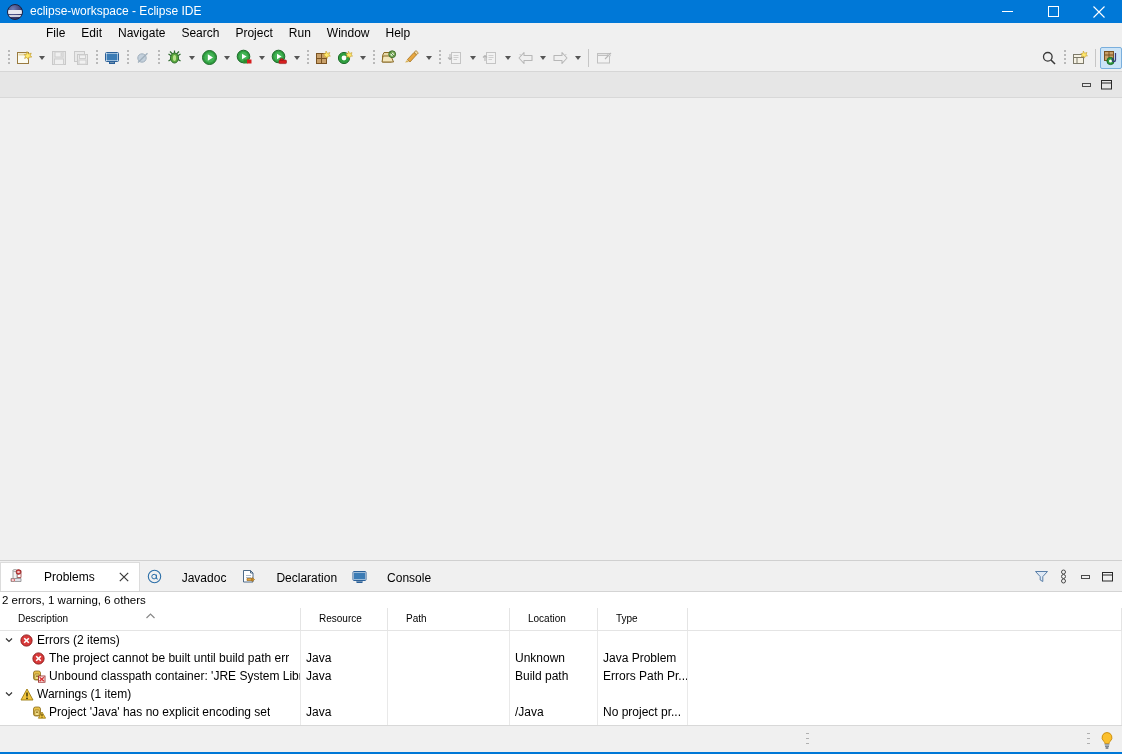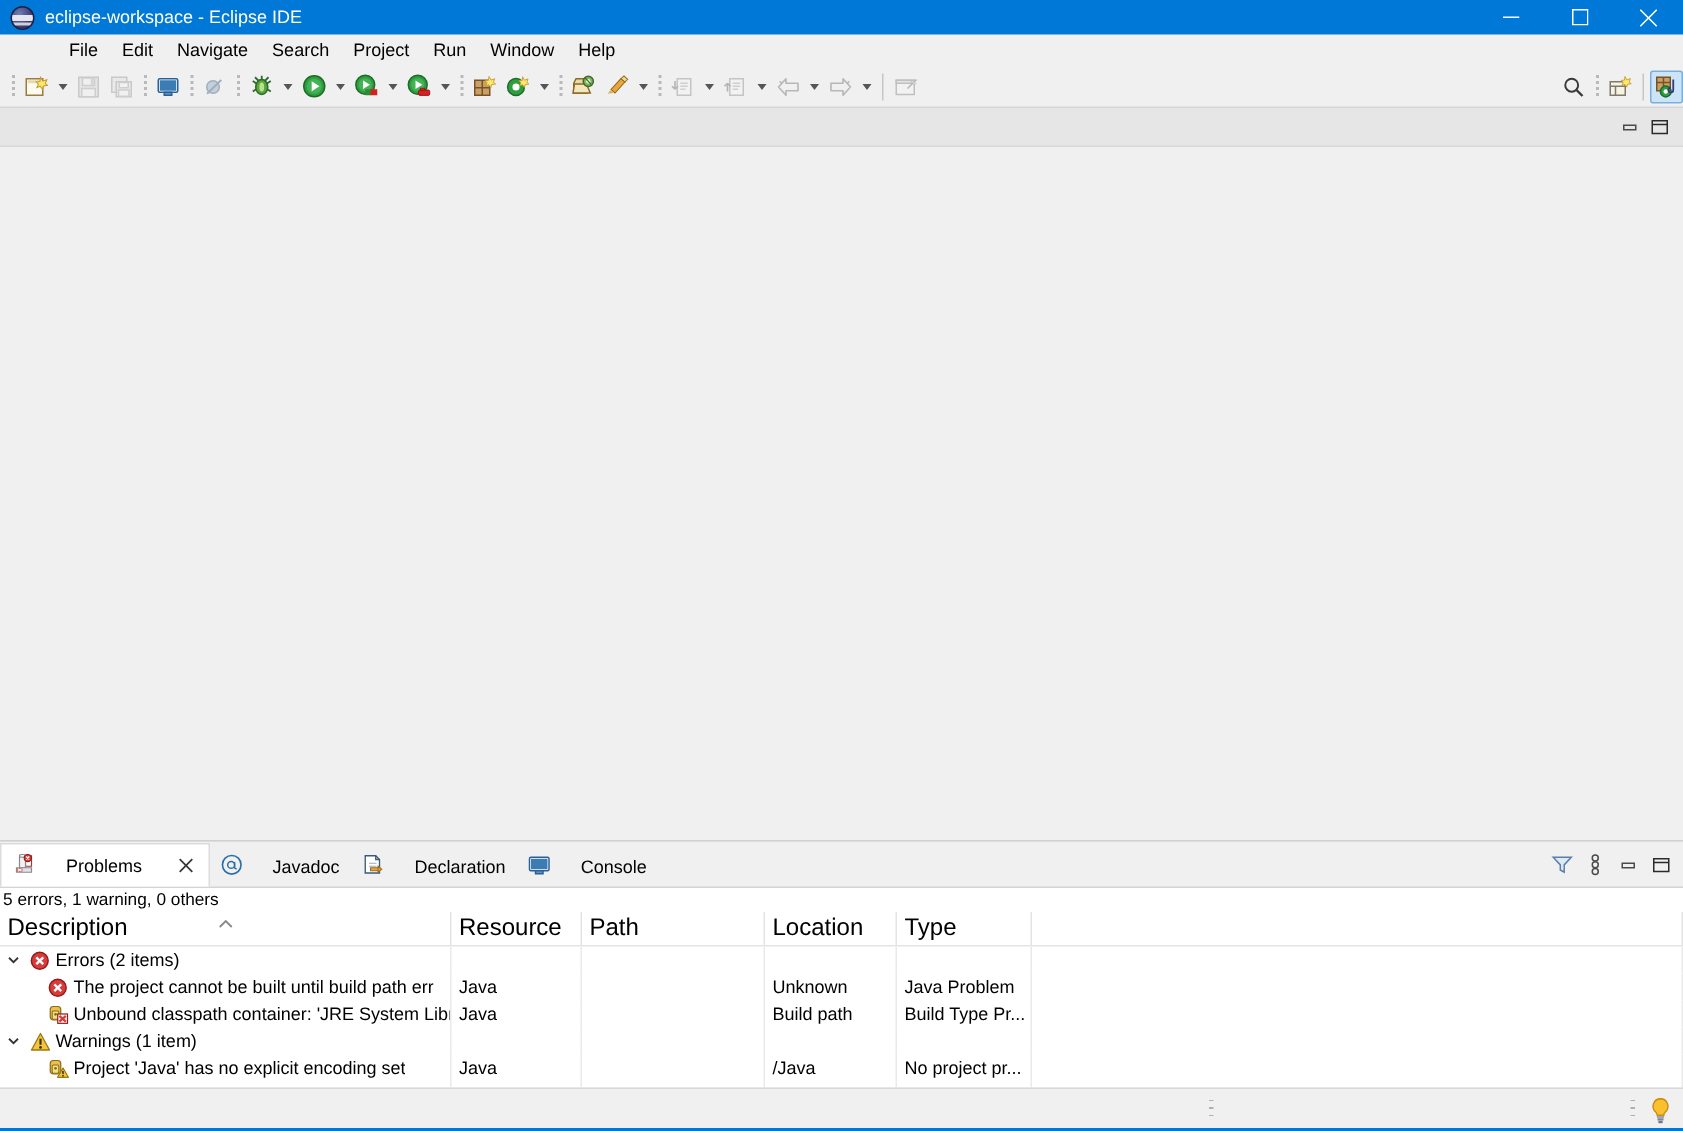--- a/index.html
+++ b/index.html
@@ -238,23 +238,23 @@
     overflow: hidden;
   }
   .ptable-header {
     display: flex;
     height: 22px;
     border-bottom: 1px solid #e4e4e4;
     background: #ffffff;
     position: relative;
   }
   .pth {
-    font-size: 16px;
+    font-size: 10px;
     line-height: 21px;
-    padding-left: 5px;
+    padding-left: 18px;
     box-sizing: border-box;
     border-right: 1px solid #e4e4e4;
     position: relative;
     white-space: nowrap;
     overflow: hidden;
   }
   .sort-caret {
     position: absolute;
     left: 145px; top: 1px;
     width: 11px; height: 8px;
@@ -719,21 +719,21 @@
       </div>
       <div class="vtool">
         <svg width="13" height="13" viewBox="0 0 13 13">
             <rect x="1.5" y="2.5" width="10" height="8.5" fill="none" stroke="#2a2a2a"></rect>
             <path d="M1.5 5 H11.5" stroke="#2a2a2a"></path>
           </svg>
       </div>
     </div>
   </div>
 
-  <div class="status-line">5 errors, 1 warning, 0 others</div>
+  <div class="status-line">2 errors, 1 warning, 6 others</div>
 
   <div class="ptable">
 
     <div class="ptable-header">
       <div class="pth" style="width:301px">Description</div>
       <div class="pth" style="width:87px">Resource</div>
       <div class="pth" style="width:122px">Path</div>
       <div class="pth" style="width:88px">Location</div>
       <div class="pth" style="width:90px">Type</div>
       <div class="pth" style="flex:1"></div>
@@ -794,21 +794,21 @@
             <circle cx="5" cy="7.2" r=".9" fill="#8a6a18"></circle>
             <rect x="6.5" y="7" width="6.5" height="6.2" fill="#ffffff" stroke="#8f1a1a" stroke-width=".8"></rect>
             <path d="M7.6 8.2 L11.9 12.1 M11.9 8.2 L7.6 12.1" stroke="#d93a3a" stroke-width="1.5"></path>
           </svg>
         </span>
         <span class="row-text">Unbound classpath container: 'JRE System Libr</span>
       </div>
       <div class="pcell" style="width:87px">Java</div>
       <div class="pcell" style="width:122px"></div>
       <div class="pcell" style="width:88px">Build path</div>
-      <div class="pcell" style="width:90px">Build Type Pr...</div>
+      <div class="pcell" style="width:90px">Errors Path Pr...</div>
       <div class="pcell" style="flex:1"></div>
     </div>
 
     <div class="prow">
       <div class="pcell desc" style="width:301px">
         <span class="twisty">
           <svg width="10" height="10" viewBox="0 0 10 10">
               <path d="M2 3.5 L5 6.5 L8 3.5" fill="none" stroke="#333" stroke-width="1.2"></path>
             </svg>
         </span>

